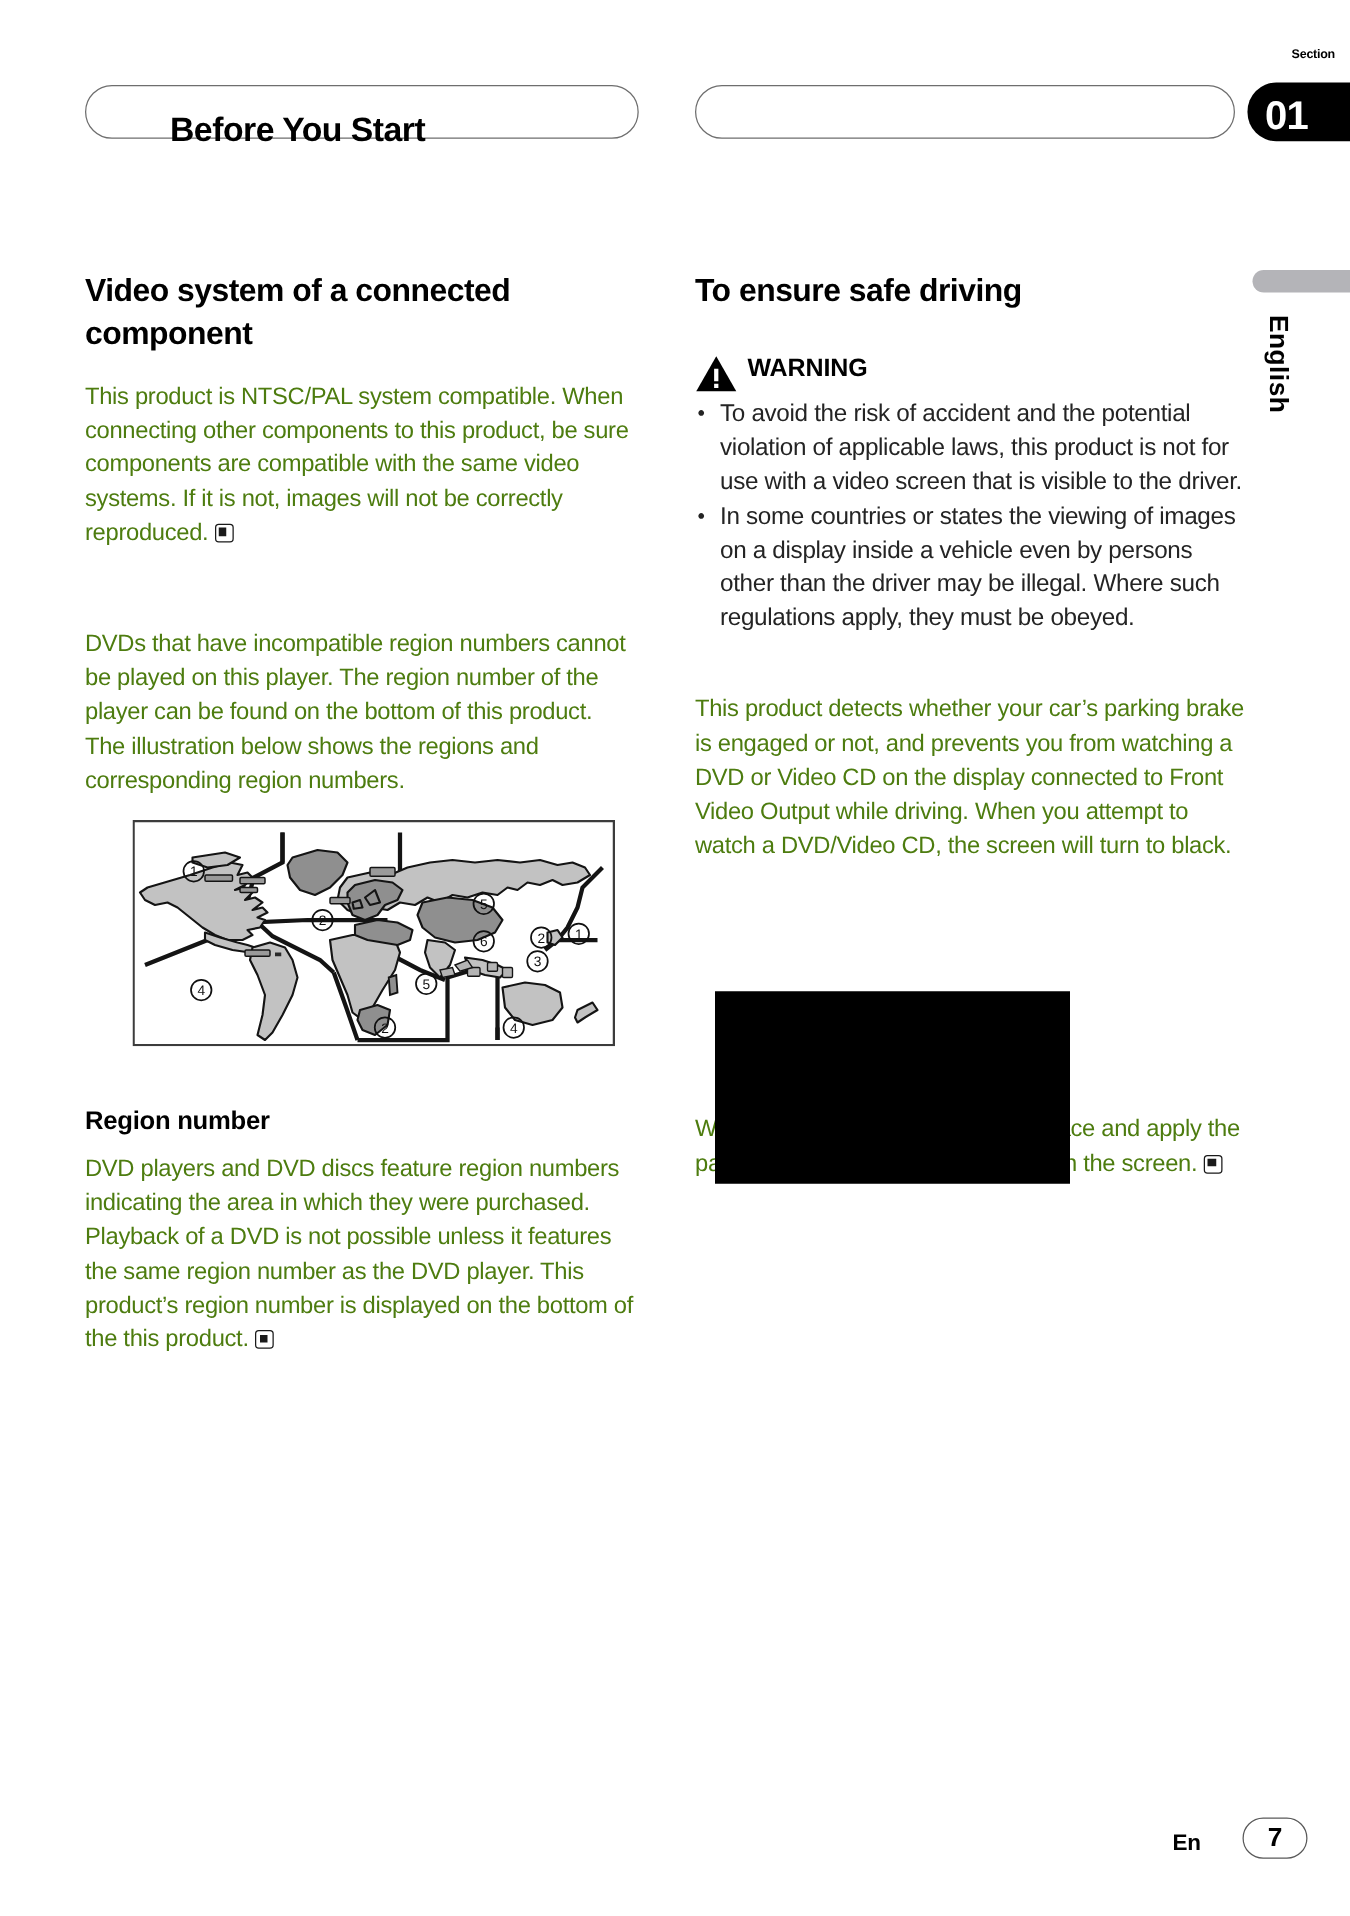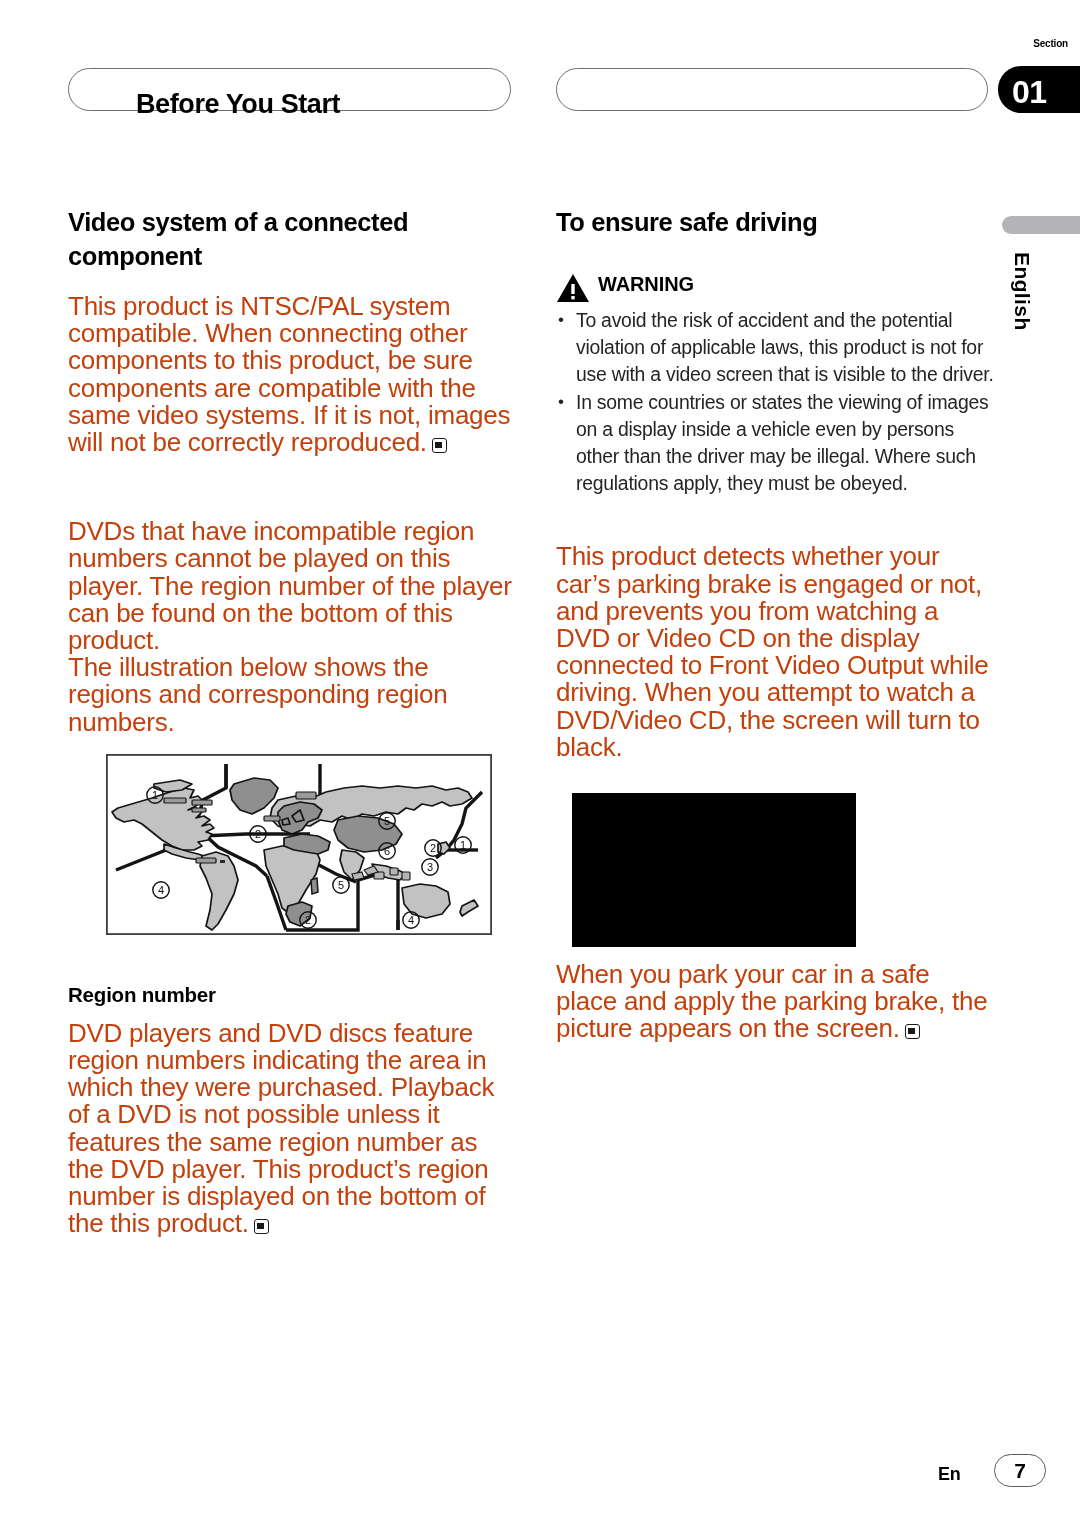--- a/index.html
+++ b/index.html
@@ -88,39 +88,39 @@
     transform-origin: 12px 12px;
     white-space: nowrap;
   }
 
   
   .col { position: absolute; top: 205px; }
   #col-left  { left: 68px;  width: 445px; }
   #col-right { left: 556px; width: 440px; }
 
   h2.sec-head {
-    margin: 0 0 20px 0;
+    margin: 11px 0 20px 0;
     font-size: 25.5px;
     font-weight: bold;
     line-height: 34px;
     letter-spacing: -0.4px;
   }
   h3.sub-head {
     margin: 0 0 12px 0;
     font-size: 20.5px;
     font-weight: bold;
     line-height: 27px;
     letter-spacing: -0.2px;
   }
   p.body {
     margin: 0;
-    font-size: 26px;
+    font-size: 19px;
     line-height: 27.2px;
     letter-spacing: -0.25px;
-    color: #c2410c;
+    color: #4d7c0f;
     font-weight: 300;
   }
   .gap-sm { height: 14px; }
   .gap-md { height: 46px; }
   .gap-lg { height: 62px; }
 
   
   .endmark {
     display: inline-block;
     width: 15px;

